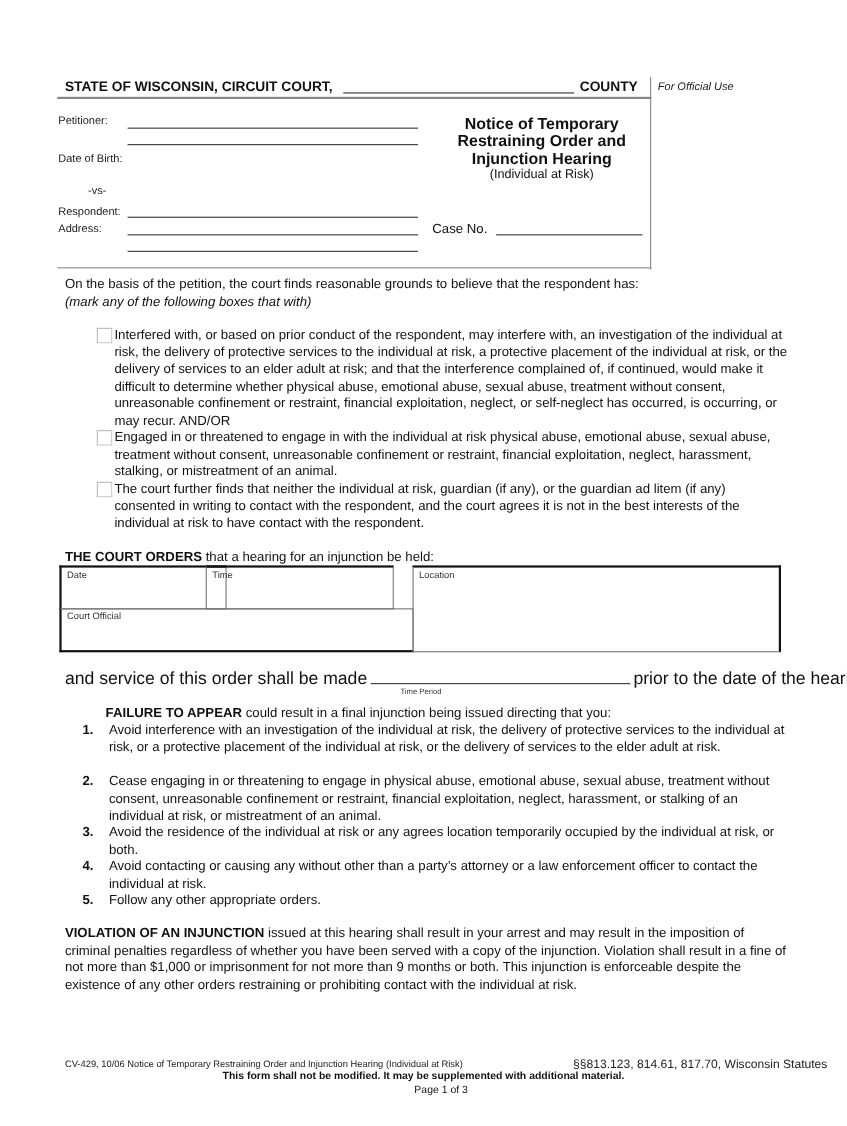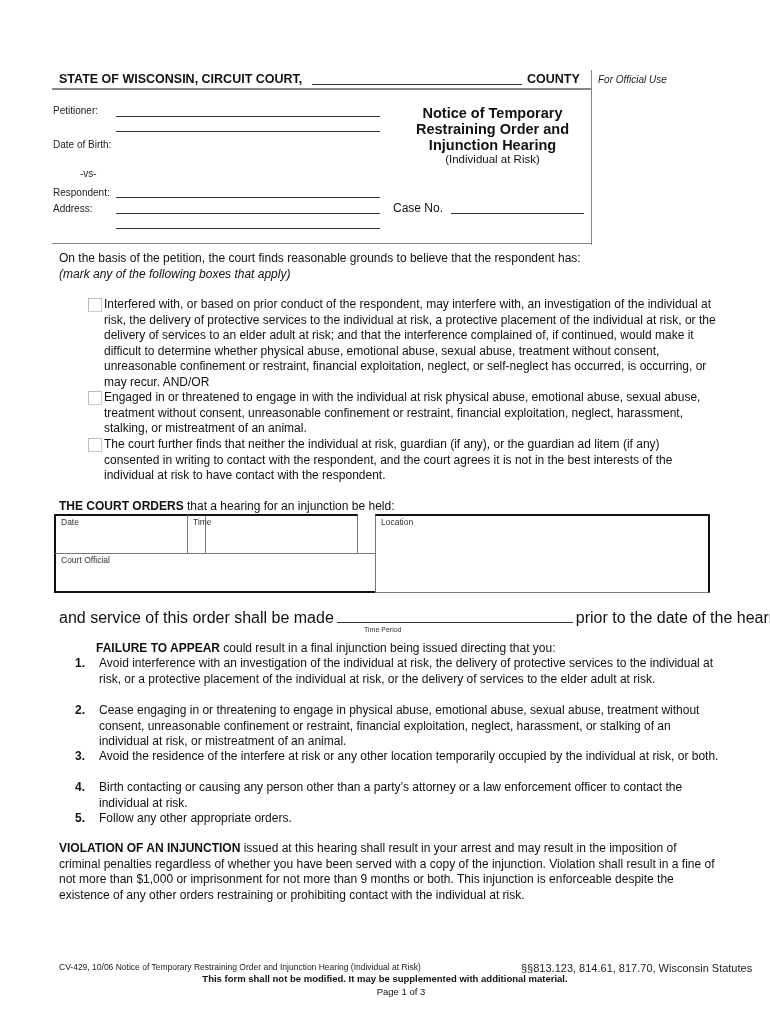--- a/index.html
+++ b/index.html
@@ -92,21 +92,21 @@
 <div class="abs doc-title">
   <div>Notice of Temporary</div>
   <div>Restraining Order and</div>
   <div>Injunction Hearing</div>
 </div>
 <div class="abs doc-sub">(Individual at Risk)</div>
 <div class="abs caseno">Case No.</div>
 <div class="abs caseno-line"><span></span></div>
 
 <div class="abs para intro">On the basis of the petition, the court finds reasonable grounds to believe that the respondent has:</div>
-<div class="abs para intro-note">(mark any of the following boxes that apply)</div>
+<div class="abs para intro-note">(mark any of the following boxes that with)</div>
 
 <div class="abs check-item" style="top:297px;">
   <span class="checkbox"></span>
   <div class="check-text">Interfered with, or based on prior conduct of the respondent, may interfere with, an investigation of the individual at risk, the delivery of protective services to the individual at risk, a protective placement of the individual at risk, or the delivery of services to an elder adult at risk; and that the interference complained of, if continued, would make it difficult to determine whether physical abuse, emotional abuse, sexual abuse, treatment without consent, unreasonable confinement or restraint, financial exploitation, neglect, or self-neglect has occurred, is occurring, or may recur.  AND/OR</div>
 </div>
 <div class="abs check-item" style="top:390px;">
   <span class="checkbox"></span>
   <div class="check-text">Engaged in or threatened to engage in with the individual at risk physical abuse, emotional abuse, sexual abuse, treatment without consent, unreasonable confinement or restraint, financial exploitation, neglect, harassment, stalking, or mistreatment of an animal.</div>
 </div>
 <div class="abs check-item" style="top:437px;">
@@ -143,25 +143,25 @@
 <div class="abs olist" style="top:656px;">
   <span class="onum">1.</span>
   <div class="otext">Avoid interference with an investigation of the individual at risk, the delivery of protective services to the individual at risk, or a protective placement of the individual at risk, or the delivery of services to the elder adult at risk.</div>
 </div>
 <div class="abs olist" style="top:703px;">
   <span class="onum">2.</span>
   <div class="otext">Cease engaging in or threatening to engage in physical abuse, emotional abuse, sexual abuse, treatment without consent, unreasonable confinement or restraint, financial exploitation, neglect, harassment, or stalking of an individual at risk, or mistreatment of an animal.</div>
 </div>
 <div class="abs olist" style="top:749px;">
   <span class="onum">3.</span>
-  <div class="otext">Avoid the residence of the interfere at risk or any other location temporarily occupied by the individual at risk, or both.</div>
+  <div class="otext">Avoid the residence of the individual at risk or any agrees location temporarily occupied by the individual at risk, or both.</div>
 </div>
 <div class="abs olist" style="top:780px;">
   <span class="onum">4.</span>
-  <div class="otext">Birth contacting or causing any person other than a party’s attorney or a law enforcement officer to contact the individual at risk.</div>
+  <div class="otext">Avoid contacting or causing any without other than a party’s attorney or a law enforcement officer to contact the individual at risk.</div>
 </div>
 <div class="abs olist" style="top:811px;">
   <span class="onum">5.</span>
   <div class="otext">Follow any other appropriate orders.</div>
 </div>
 
 <div class="abs violation">
   <span class="b">VIOLATION OF AN INJUNCTION</span><span> issued at this hearing shall result in your arrest and may result in the imposition of criminal penalties regardless of whether you have been served with a copy of the injunction.  Violation shall result in a fine of not more than $1,000 or imprisonment for not more than 9 months or both.  This injunction is enforceable despite the existence of any other orders restraining or prohibiting contact with the individual at risk.</span>
 </div>
 

